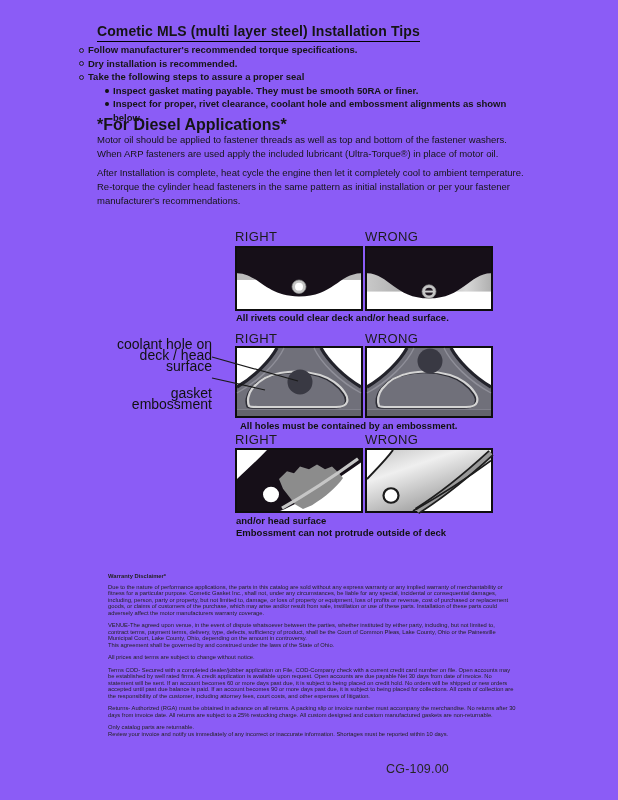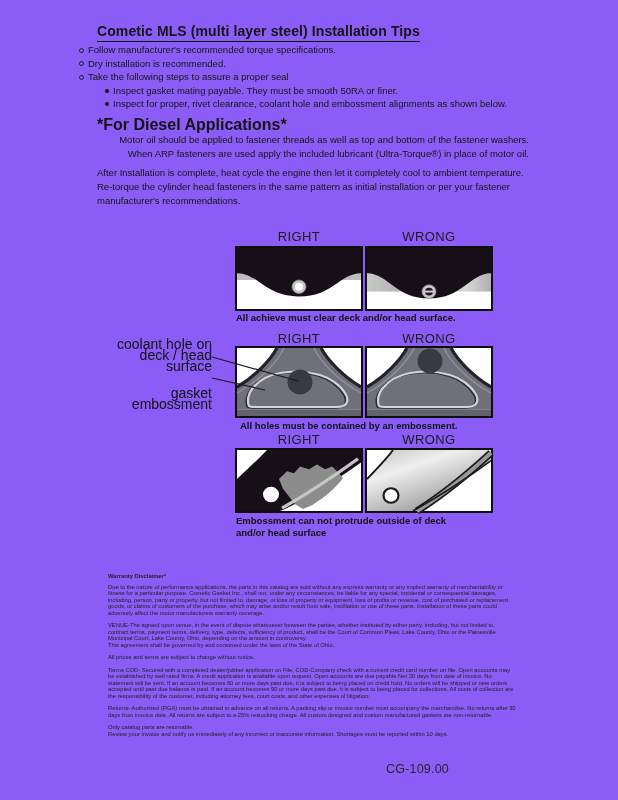--- a/index.html
+++ b/index.html
@@ -10,51 +10,51 @@
          border-bottom:1.6px solid #000;padding-bottom:2px;letter-spacing:.1px;}
   .body-txt{font-size:9.5px;line-height:14px;}
   .bullets{font-size:9.5px;line-height:13.6px;}
   .bl{position:relative;padding-left:10px;}
   .bl::before{content:"";position:absolute;left:1px;top:4.6px;width:3.2px;height:3.2px;
               border:1px solid #222;border-radius:50%;}
   .sbl{position:relative;padding-left:8px;margin-left:27px;}
   .sbl::before{content:"";position:absolute;left:0;top:5px;width:3.8px;height:3.8px;
                background:#111;border-radius:50%;}
   .h2{font-size:16px;font-weight:bold;}
-  .dlabel{font-size:13px;text-align:center;width:128px;letter-spacing:.4px;color:#1b1b1b;}
+  .dlabel{font-size:13px;width:128px;letter-spacing:.4px;color:#1b1b1b;}
   .dbox{width:128px;border:2px solid #0e0e0e;box-sizing:border-box;background:#fff;}
   .dbox.h1{height:65px;} .dbox.h2x{height:72px;}
   .dbox svg{display:block;width:100%;height:100%;}
   .cap{font-size:9.5px;font-weight:bold;line-height:11.5px;color:#111;}
   .callout{font-size:14px;line-height:11px;text-align:right;width:122px;color:#111;}
   .legal{width:408px;font-size:5.8px;line-height:6.5px;color:#222;}
   .legal p{margin:0 0 6px 0;}
   .legal .lh{font-weight:bold;margin-bottom:4px;}
   .pageno{font-size:12.5px;color:#262626;letter-spacing:.2px;}
   svg{overflow:visible;}
 </style>
 </head>
 <body>
 
 <div id="page">
 
   <div class="abs" style="left:97px;top:22px;">
     <span class="title">Cometic MLS (multi layer steel) Installation Tips</span>
   </div>
 
-  <div class="abs bullets" style="left:78px;top:43px;width:460px;">
+  <div class="abs bullets" style="left:78px;top:43px;width:460px;font-weight:bold;">
     <div class="bl">Follow manufacturer's recommended torque specifications.</div>
     <div class="bl">Dry installation is recommended.</div>
     <div class="bl">Take the following steps to assure a proper seal</div>
     <div class="sbl">Inspect gasket mating payable.  They must be smooth 50RA or finer.</div>
     <div class="sbl">Inspect for proper, rivet clearance, coolant hole and embossment alignments as shown below.</div>
   </div>
 
   <div class="abs h2" style="left:97px;top:116px;">*For Diesel Applications*</div>
-  <div class="abs body-txt" style="left:97px;top:133px;width:432px;text-align:right;">Motor oil should be applied to fastener threads as well as top and bottom of the fastener washers. When ARP fasteners are used apply the included lubricant (Ultra-Torque®) in place of motor oil.</div>
+  <div class="abs body-txt" style="left:97px;top:133px;width:432px;">Motor oil should be applied to fastener threads as well as top and bottom of the fastener washers. When ARP fasteners are used apply the included lubricant (Ultra-Torque®) in place of motor oil.</div>
   <div class="abs body-txt" style="left:97px;top:166px;width:432px;">After Installation is complete, heat cycle the engine then let it completely cool to ambient temperature. Re-torque the cylinder head fasteners in the same pattern as initial installation or per your fastener manufacturer's recommendations.</div>
 
   <div class="abs dlabel" style="left:235px;top:229px;">RIGHT</div>
   <div class="abs dlabel" style="left:365px;top:229px;">WRONG</div>
 
   <div class="abs dbox h1" style="left:235px;top:246px;">
     <svg viewBox="0 0 124 63" preserveAspectRatio="none">
       <rect x="0" y="0" width="124" height="63" fill="#ffffff"></rect>
       <rect x="0" y="26" width="124" height="7" fill="#bcbcbc"></rect>
       <path d="M0,0 H124 V26 C102,26.5 96,50 62,50 C28,50 22,26.5 0,26 Z" fill="#160f18"></path>
@@ -75,21 +75,21 @@
       </defs>
       <rect x="0" y="0" width="124" height="63" fill="#ffffff"></rect>
       <rect x="0" y="26" width="124" height="19" fill="url(#g1wgrad)"></rect>
       <path d="M0,0 H124 V26 C102,26.5 96,52 62,52 C28,52 22,26.5 0,26 Z" fill="#160f18"></path>
       <circle cx="62" cy="45" r="7" fill="#c6c6c6" stroke="#8a8a8a" stroke-width="0.7"></circle>
       <circle cx="62" cy="45" r="4" fill="#211922"></circle>
       <rect x="58" y="44" width="8" height="2" fill="#cfcfcf"></rect>
     </svg>
   </div>
 
-  <div class="abs cap" style="left:236px;top:312px;width:300px;">All achieve must clear deck and/or head surface.</div>
+  <div class="abs cap" style="left:236px;top:312px;width:300px;">All rivets could clear deck and/or head surface.</div>
 
   <div class="abs dlabel" style="left:235px;top:331px;">RIGHT</div>
   <div class="abs dlabel" style="left:365px;top:331px;">WRONG</div>
 
   <div class="abs callout" style="left:90px;top:339px;">
     <div>coolant hole on</div>
     <div>deck / head surface</div>
   </div>
   <div class="abs callout" style="left:90px;top:388px;">gasket embossment</div>
 
@@ -164,22 +164,22 @@
       <path d="M26,0 H124 V11 C95,33 70,49 46,63 H0 V30 C10,19 19,10 26,0 Z" fill="url(#g3wgrad)"></path>
       <path d="M26,0 C19,10 10,19 0,30" fill="none" stroke="#1c1c1c" stroke-width="2"></path>
       <path d="M50,63 C78,45 104,22 124,3" fill="none" stroke="#1e1e1e" stroke-width="7.5"></path>
       <path d="M50,63 C78,45 104,22 124,3" fill="none" stroke="#999999" stroke-width="4"></path>
       <path d="M124,11 C95,33 70,49 46,63" fill="none" stroke="#1c1c1c" stroke-width="1.8"></path>
       <circle cx="24" cy="47" r="7.5" fill="#ffffff" stroke="#1c1c1c" stroke-width="2.2"></circle>
     </svg>
   </div>
 
   <div class="abs cap" style="left:236px;top:515px;width:280px;">
+    <div>and/or head surface</div>
     <div>Embossment can not protrude outside of deck</div>
-    <div>and/or head surface</div>
   </div>
 
   <div class="abs legal" style="left:108px;top:573px;">
     <div class="lh">Warranty Disclaimer*</div>
     <p>Due to the nature of performance applications, the parts in this catalog are sold without any express warranty or any implied warranty of merchantability or fitness for a particular purpose.  Cometic Gasket Inc., shall not, under any circumstances, be liable for any special, incidental or consequential damages, including, person, party or property, but not limited to, damage, or loss of property or equipment, loss of profits or revenue, cost of purchased or replacement goods, or claims of customers of the purchase, which may arise and/or result from sale, instillation or use of these parts.  Installation of these parts could adversely affect the motor manufacturers warranty coverage.</p>
     <p>
       <span>VENUE-The agreed upon venue, in the event of dispute whatsoever between the parties, whether instituted by either party, including, but not limited to, contract terms, payment terms, delivery, type, defects, sufficiency of product, shall be the Court of Common Pleas, Lake County, Ohio or the Painesville Municipal Court, Lake County, Ohio, depending on the amount in controversy.</span><br>
       <span>This agreement shall be governed by and construed under the laws of the State of Ohio.</span>
     </p>
     <p>All prices and terms are subject to change without notice.</p>

